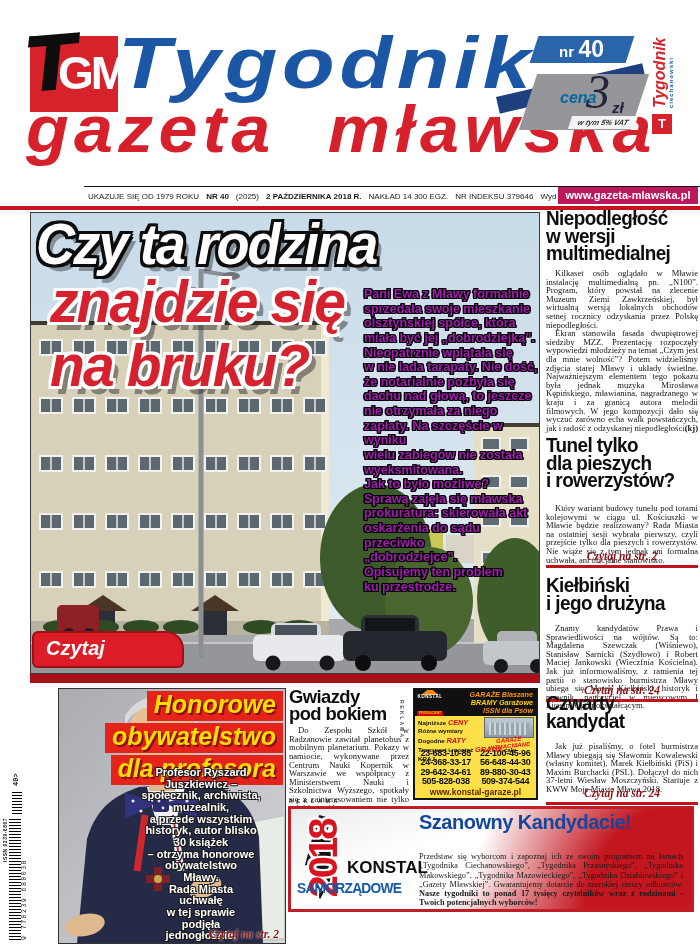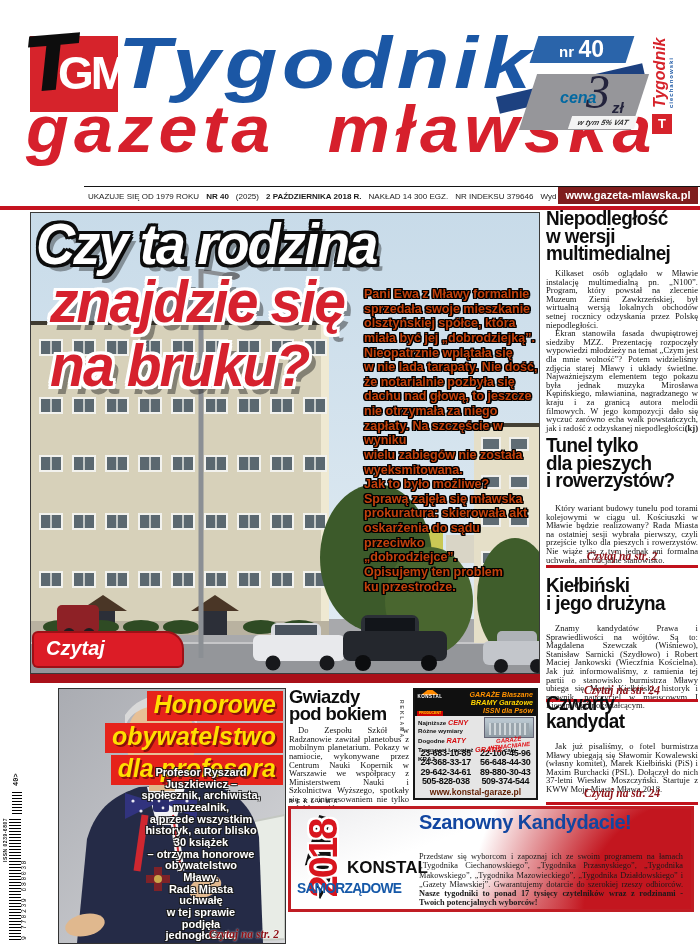--- a/index.html
+++ b/index.html
@@ -22,34 +22,34 @@
   #price-cena{left:560px;top:90px;font:900 16px/1 "Liberation Sans",sans-serif;font-style:italic;color:#0369a1}
   #price-val{left:586px;top:68px;font:400 48px/1 "Liberation Serif",serif;font-style:italic;color:#23233c}
   #price-zl{left:612px;top:100px;font:900 15px/1 "Liberation Sans",sans-serif;font-style:italic;color:#23233c}
   #price-vat{left:570px;top:116px;width:66px;height:13px;background:#f4f4f4;color:#333;font:700 7.5px/13px "Liberation Sans",sans-serif;font-style:italic;text-align:center;transform:skewX(-18deg)}
   #side-brand{left:652px;top:34px;width:17px;height:78px;writing-mode:vertical-rl;transform:rotate(180deg);font:900 16px/1 "Liberation Sans",sans-serif;font-style:italic;color:#d6232b;text-align:center}
   #side-brand-sub{left:668px;top:38px;width:9px;height:70px;writing-mode:vertical-rl;transform:rotate(180deg);font:700 6px/1 "Liberation Sans",sans-serif;color:#1b57a5;letter-spacing:1px}
   #side-logo{left:652px;top:114px;width:20px;height:20px;background:#d6232b;color:#fff;font:900 13px/20px "Liberation Sans",sans-serif;text-align:center}
   #info-rule{left:84px;top:186px;width:616px;height:1px;background:#141414}
   #info-bar{left:88px;top:190px;width:468px;height:13px;display:flex;gap:7px;align-items:center;font:400 8px/1 "Liberation Sans",sans-serif;color:#1a1a1a;white-space:nowrap;overflow:hidden}
   #info-bar .b{font-weight:700}
-  #www-box{left:558px;top:187px;width:140px;height:17px;background:#7f1d1d;color:#fff;font:900 11px/17px "Liberation Sans",sans-serif;text-align:center}
+  #www-box{left:558px;top:187px;width:140px;height:17px;background:#be185d;color:#fff;font:900 11px/17px "Liberation Sans",sans-serif;text-align:center}
   #red-rule{left:0;top:206px;width:700px;height:4px;background:#c51320}
 
   
   #photo{left:30px;top:212px;width:510px;height:462px;border:1px solid #3a3a3a;background:#c3d5e4;overflow:hidden}
   #band{left:30px;top:674px;width:510px;height:9px;background:#a91019}
   .hl{position:absolute;font-weight:900;font-style:italic;letter-spacing:-2px;transform:scaleX(.95);transform-origin:left top;white-space:nowrap}
   #hl1{left:36px;top:216px;font-size:57px;line-height:1;color:#fff;
     text-shadow:-3px -3px 0 #0c0c0c,3px -3px 0 #0c0c0c,-3px 3px 0 #0c0c0c,3px 3px 0 #0c0c0c,-3px 0 0 #0c0c0c,3px 0 0 #0c0c0c,0 -3px 0 #0c0c0c,0 3px 0 #0c0c0c,6px 7px 0 rgba(0,0,0,.35)}
   .hl-red{color:#d6212e;
     text-shadow:-3px -3px 0 #fff,3px -3px 0 #fff,-3px 3px 0 #fff,3px 3px 0 #fff,-3px 0 0 #fff,3px 0 0 #fff,0 -3px 0 #fff,0 3px 0 #fff,7px 8px 0 rgba(30,30,30,.45)}
   #hl2{left:50px;top:272px;font-size:60px;line-height:1}
   #hl3{left:50px;top:336px;font-size:60px;line-height:1}
-  #lead-text{left:364px;top:287px;width:176px;font:700 12.5px/1.17 "Liberation Sans",sans-serif;color:#c2410c;white-space:pre-line;
+  #lead-text{left:364px;top:287px;width:176px;font:700 12.5px/1.17 "Liberation Sans",sans-serif;color:#a21caf;white-space:pre-line;
     text-shadow:-1.3px -1.3px 0 #000,1.3px -1.3px 0 #000,-1.3px 1.3px 0 #000,1.3px 1.3px 0 #000,-1.3px 0 0 #000,1.3px 0 0 #000,0 -1.3px 0 #000,0 1.3px 0 #000}
   #badge23{left:34px;top:633px;width:148px;padding:4px 8px 7px 12px;background:#dc1c26;border-radius:4px 16px 4px 4px;box-shadow:0 0 0 2px #9d1016;color:#fff;font:900 20px/1.1 "Liberation Sans",sans-serif;font-style:italic}
 
   
   .rc{position:absolute;left:546px;width:152px}
   .rc-title{font:900 19.5px/0.9 "Liberation Sans",sans-serif;letter-spacing:-.6px;color:#0d0d0d;white-space:pre-line;transform:scaleX(.97);transform-origin:left top}
   .art-body{font-family:"Liberation Serif",serif;font-size:8.6px;line-height:1.0;text-align:justify;color:#141414}
   .art-body p{text-indent:9px}
   .byline{font:700 8.6px/1 "Liberation Serif",serif;text-align:right;margin-top:-8.4px}
   .read-more{font:900 11.5px/1 "Liberation Serif",serif;font-style:italic;color:#8e1016;text-align:center}
@@ -67,21 +67,21 @@
 
   
   #stars{left:289px;top:688px;width:120px}
   #stars .rc-title{font-size:19px}
   #stars .art-body{margin-top:4px}
   #stars .read-more{margin-top:2px}
   #reklama1{left:289px;top:799px;font:700 5.5px/1 "Liberation Sans",sans-serif;letter-spacing:3.5px;color:#222}
   #reklama2{left:404px;top:700px;font:700 5px/1 "Liberation Sans",sans-serif;letter-spacing:2px;color:#555;transform:rotate(90deg);transform-origin:left top}
 
   
-  #garage{left:413px;top:688px;width:125px;height:112px;border:2px solid #151515;background:#e5e5e5;overflow:hidden}
+  #garage{left:413px;top:688px;width:125px;height:112px;border:2px solid #151515;background:#fde047;overflow:hidden}
   #g-head{height:26px;background:#101010;display:flex;align-items:center}
   #g-logo{width:30px;text-align:center}
   #g-roof{width:0;height:0;border-left:9px solid transparent;border-right:9px solid transparent;border-bottom:7px solid #ff8a00;margin:0 auto}
   #g-brand{font:900 4.5px/1 "Liberation Sans",sans-serif;color:#fff;letter-spacing:.5px}
   #g-brand-sub{font:700 3.5px/1.4 "Liberation Sans",sans-serif;color:#ffd400;background:#c00;display:inline-block;padding:0 2px}
   #g-lines{flex:1;text-align:right;padding-right:3px}
   .g-line{font:900 7.2px/1.15 "Liberation Sans",sans-serif;font-style:italic}
   .g-line.o{color:#ff9100}.g-line.y{color:#ffd400}
   #g-feats{position:relative;height:32px;padding:2px 3px;font:700 6.2px/1.3 "Liberation Sans",sans-serif;color:#111}
   .gr{color:#d40f12;font-style:italic;font-size:7.3px;font-weight:900}

